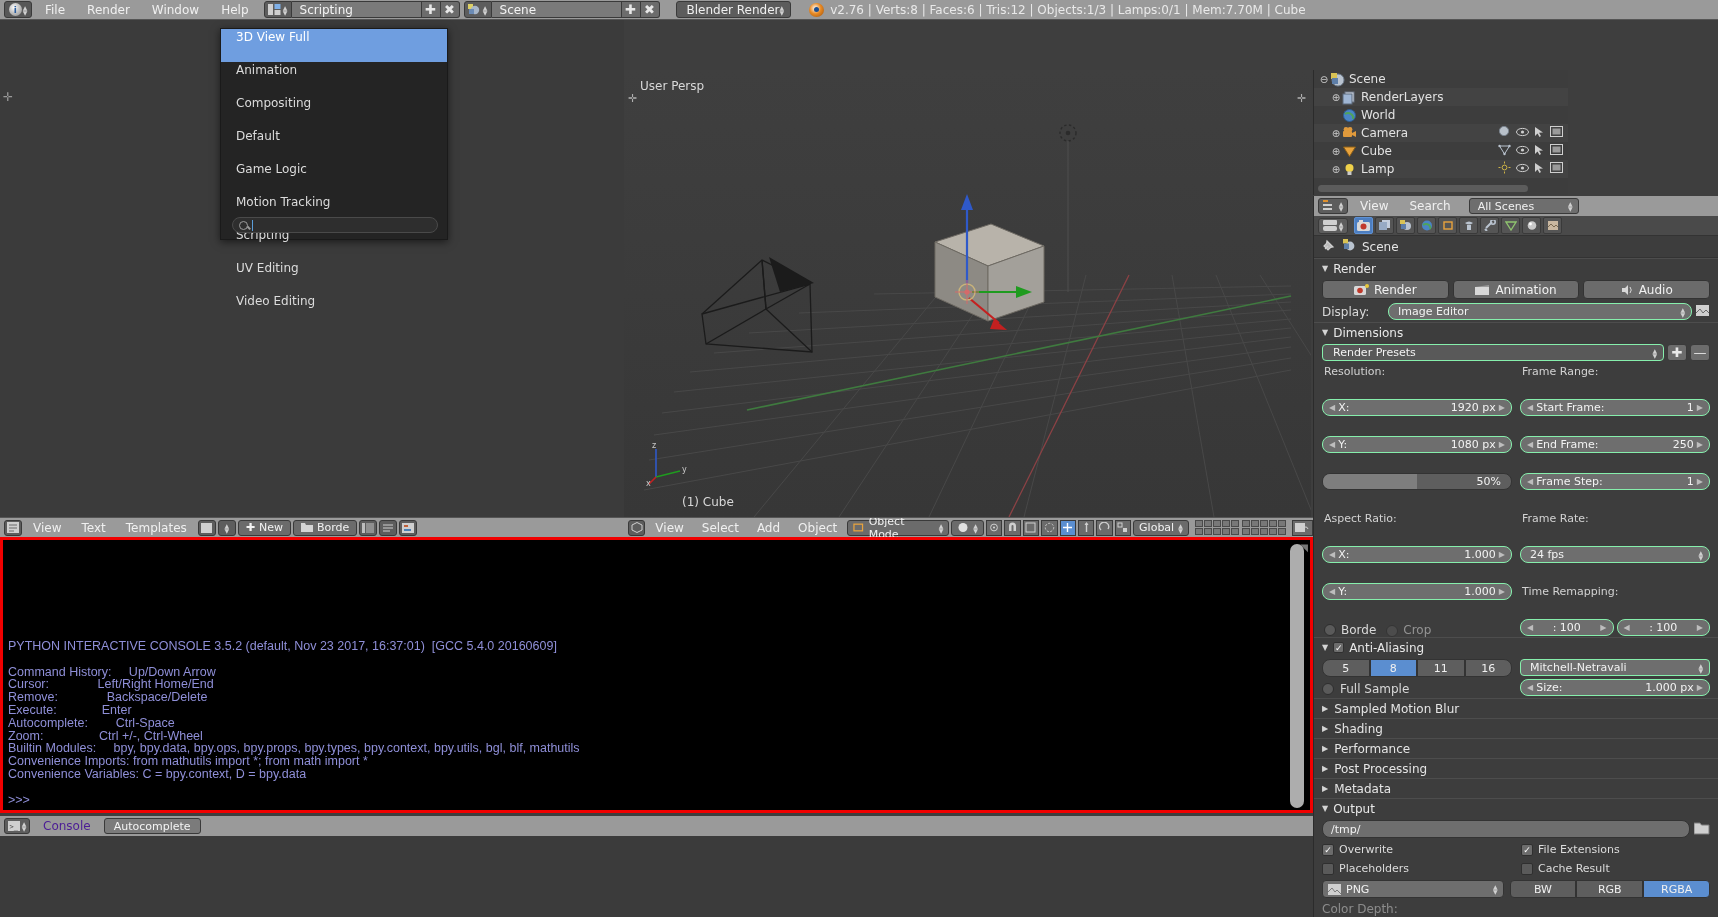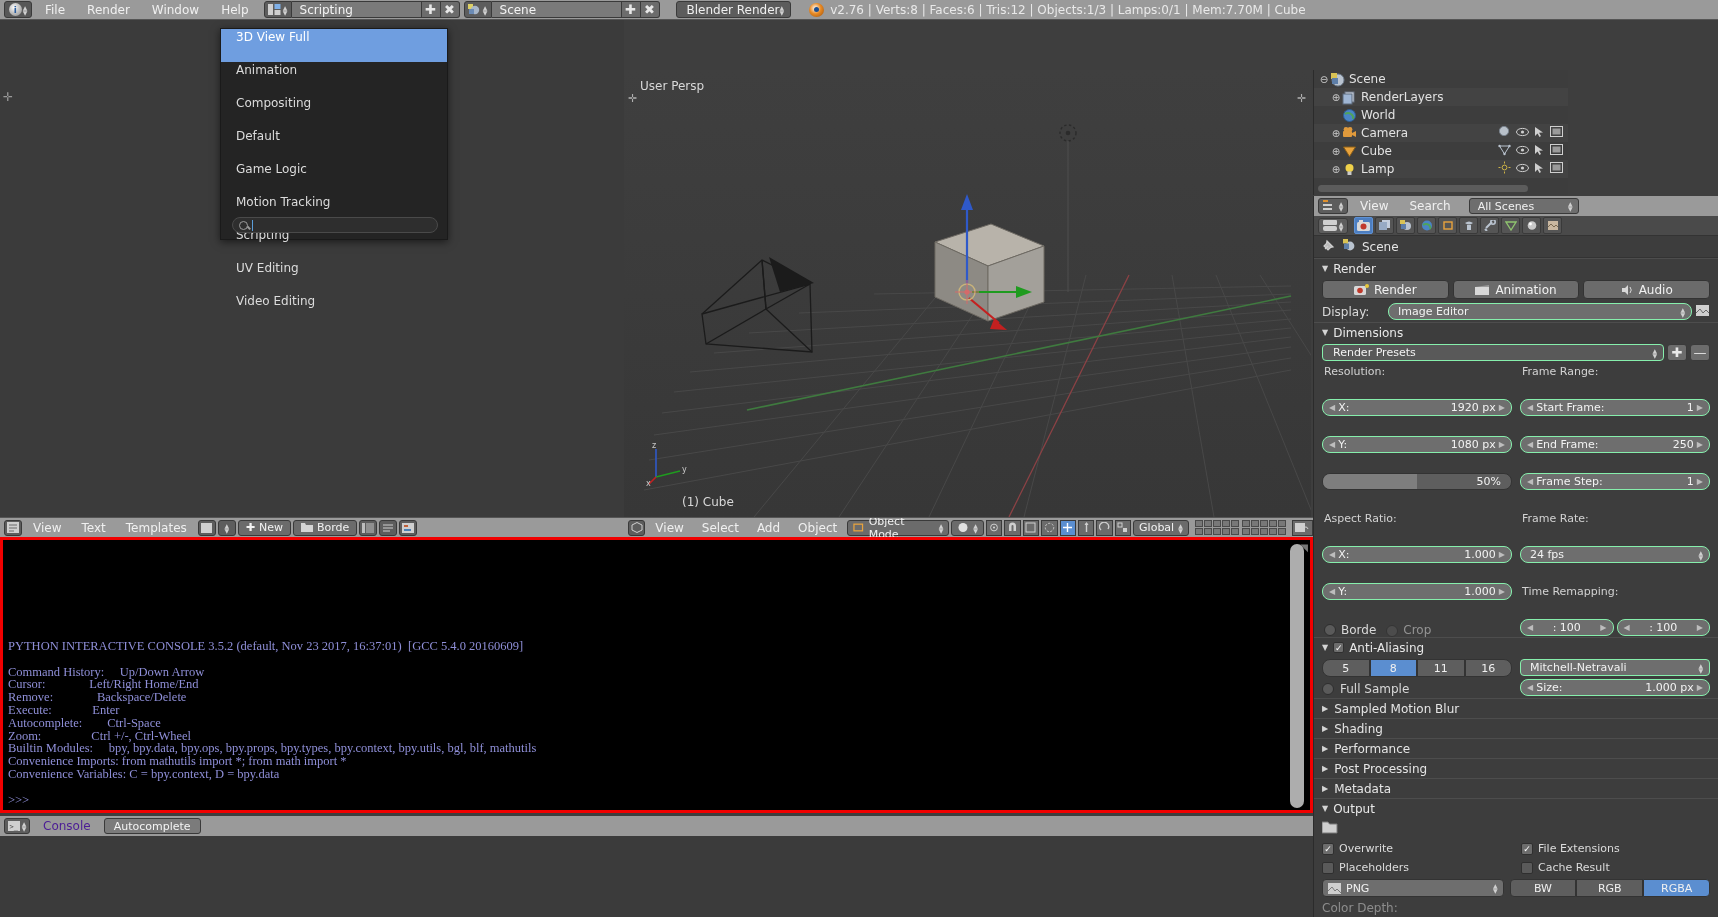--- a/index.html
+++ b/index.html
@@ -159,21 +159,21 @@
     display:flex; align-items:center; gap:4px; padding:0 5px; font-size:11px; color:#f2f2f2;}
   .vh-sq { width:17px; height:16px; background:#6b6b6b; border:1px solid #3a3a3a;
     display:flex; align-items:center; justify-content:center;}
   .layergrid { display:flex; gap:3px; margin-left:4px; }
   .lgblk { display:grid; grid-template-columns:repeat(5,8px); grid-template-rows:repeat(2,7px); gap:1px;}
   .lgc { background:#787878; border:1px solid #4a4a4a; }
 
   
   .console { position:absolute; left:0; top:537px; width:1313px; height:276px;
     background:#000; border:3px solid #f20000; }
-  .con-text { position:absolute; left:5px; top:100px; font-family:Liberation Serif, serif;
+  .con-text { position:absolute; left:5px; top:100px; font-family:Liberation Sans, sans-serif;
     font-size:12.5px; line-height:12.8px; color:#8f8fd8; white-space:pre; }
   .con-thumb { position:absolute; right:6px; top:4px; width:14px; height:264px; background:#adadad;
     border-radius:7px;}
   .con-resize { position:absolute; right:2px; top:2px; font-size:10px; color:#777; }
 
   
   .confooter { position:absolute; left:0; top:816px; width:1313px; height:20px; background:#9a9a9a;
     display:flex; align-items:center; padding-left:4px; gap:4px;}
   .cf-ico { width:26px; height:16px; background:#5d5d5d; border:1px solid #3a3a3a; border-radius:3px;
     display:flex; align-items:center; justify-content:center; gap:2px;}
@@ -802,20 +802,23 @@
     <div class="collapsed">
       <span class="tri">▶</span>
       <span>Metadata</span>
     </div>
 
     <div class="panel-h">
       <span class="tri">▼</span>
       <span>Output</span>
     </div>
     <div class="row">
+      <div class="pathfield">
+        <span>/tmp/</span>
+      </div>
       <span>
         <svg width="16" height="14" viewBox="0 0 16 14">
             <path d="M0 2 L6 2 L7.5 4 L15 4 L15 13 L0 13 Z" fill="#cfcfcf" stroke="#7a7a7a"></path>
           </svg>
       </span>
     </div>
     <div class="outrow">
       <span class="ckpair">
         <span class="ckbox">✓</span>
         <span>Overwrite</span>

